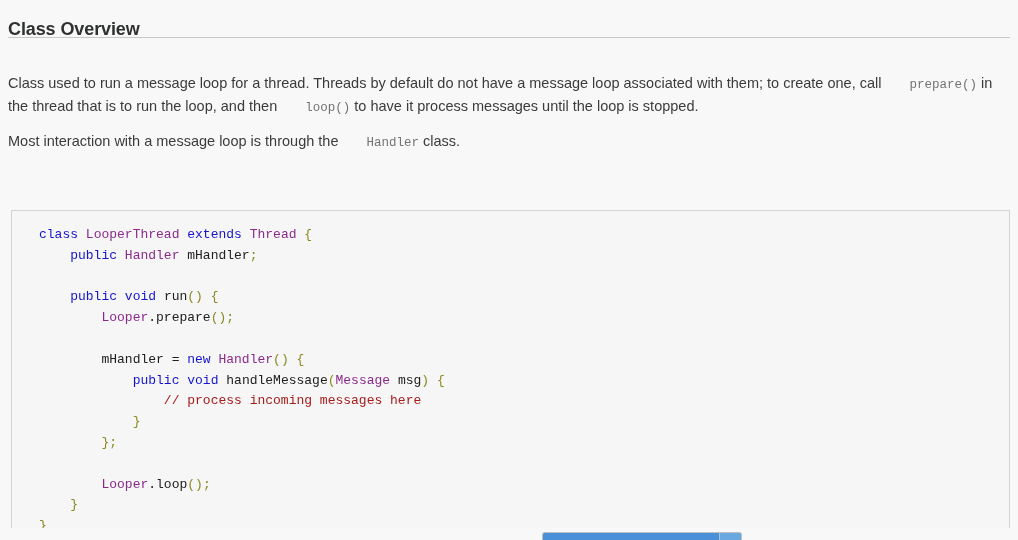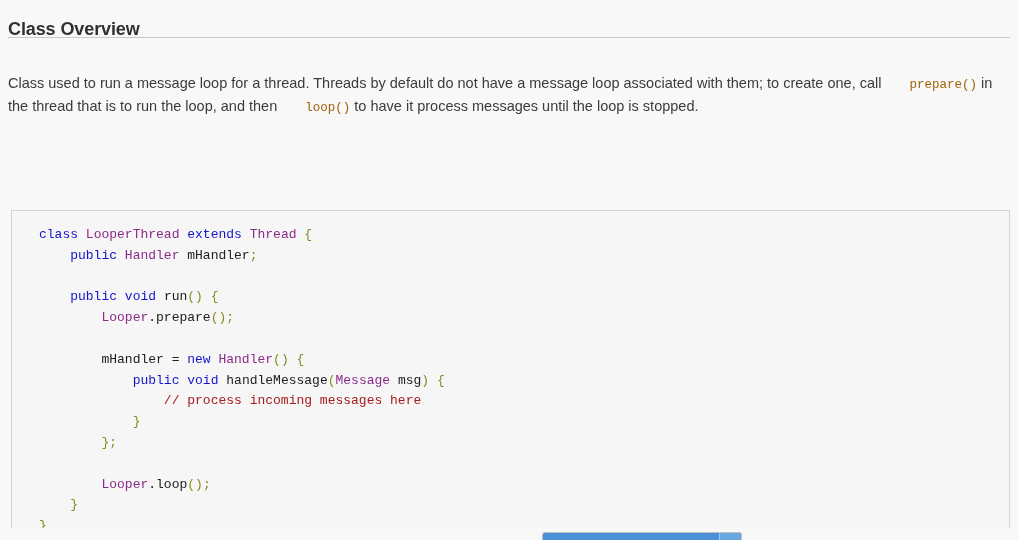--- a/index.html
+++ b/index.html
@@ -52,21 +52,21 @@
     line-height: 21.5px;
     color: #3b3b3b;
   }
   #para1 { top: 58px; }
   #para2 { top: 116px; }
   #para3 { top: 153px; }
 
   code.inline {
     font-family: "Liberation Mono", "DejaVu Sans Mono", monospace;
     font-size: 12.5px;
-    color: #a16207;
+    color: #737373;
     letter-spacing: 0px;
     white-space: pre;
     padding-left: 24px;
   }
 
   
   .code-block {
     position: absolute;
     left: 11px;
     top: 210px;
@@ -123,20 +123,21 @@
 <body>
 
 <div class="page">
 
   <h1 class="section-heading">Class Overview</h1>
 
   <div class="heading-rule"></div>
 
   <p class="para" id="para1"><span>Class used to run a message loop for a thread. Threads by default do not have a message loop associated with them; to create one, call </span><code class="inline">prepare()</code><span> in the thread that is to run the loop, and then </span><code class="inline">loop()</code><span> to have it process messages until the loop is stopped.</span></p>
 
+  <p class="para" id="para2"><span>Most interaction with a message loop is through the </span><code class="inline">Handler</code><span> class.</span></p>
 
 
   <div class="code-block">
     <pre id="code-pre"><span class="tok-kw">class</span> <span class="tok-type">LooperThread</span> <span class="tok-kw">extends</span> <span class="tok-type">Thread</span> <span class="tok-punc">{</span>
     <span class="tok-kw">public</span> <span class="tok-type">Handler</span> <span class="tok-txt">mHandler</span><span class="tok-punc">;</span>
 
     <span class="tok-kw">public</span> <span class="tok-kw">void</span> <span class="tok-txt">run</span><span class="tok-punc">(</span><span class="tok-punc">)</span> <span class="tok-punc">{</span>
         <span class="tok-type">Looper</span>.<span class="tok-txt">prepare</span><span class="tok-punc">(</span><span class="tok-punc">)</span><span class="tok-punc">;</span>
 
         <span class="tok-txt">mHandler</span> = <span class="tok-kw">new</span> <span class="tok-type">Handler</span><span class="tok-punc">(</span><span class="tok-punc">)</span> <span class="tok-punc">{</span>

